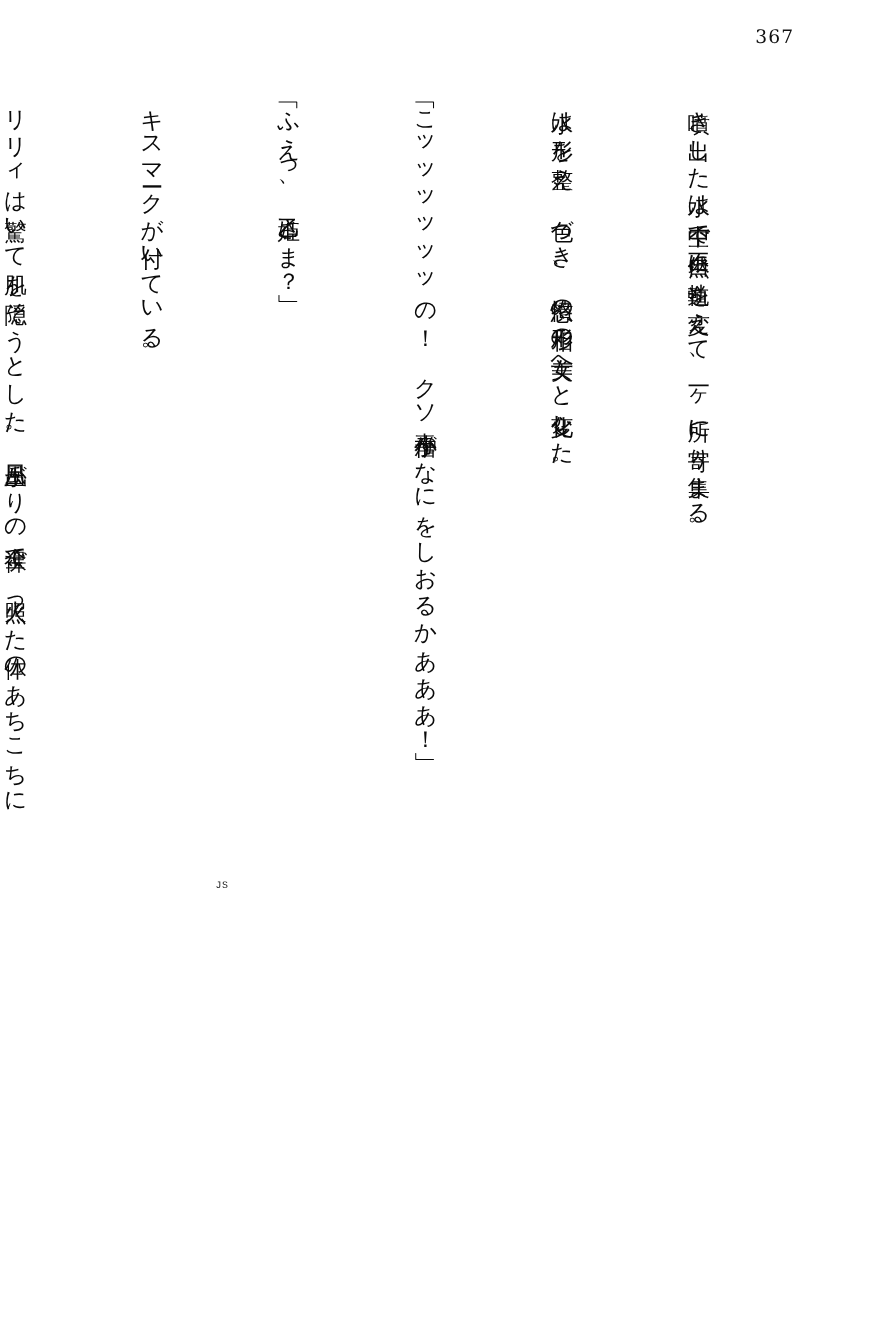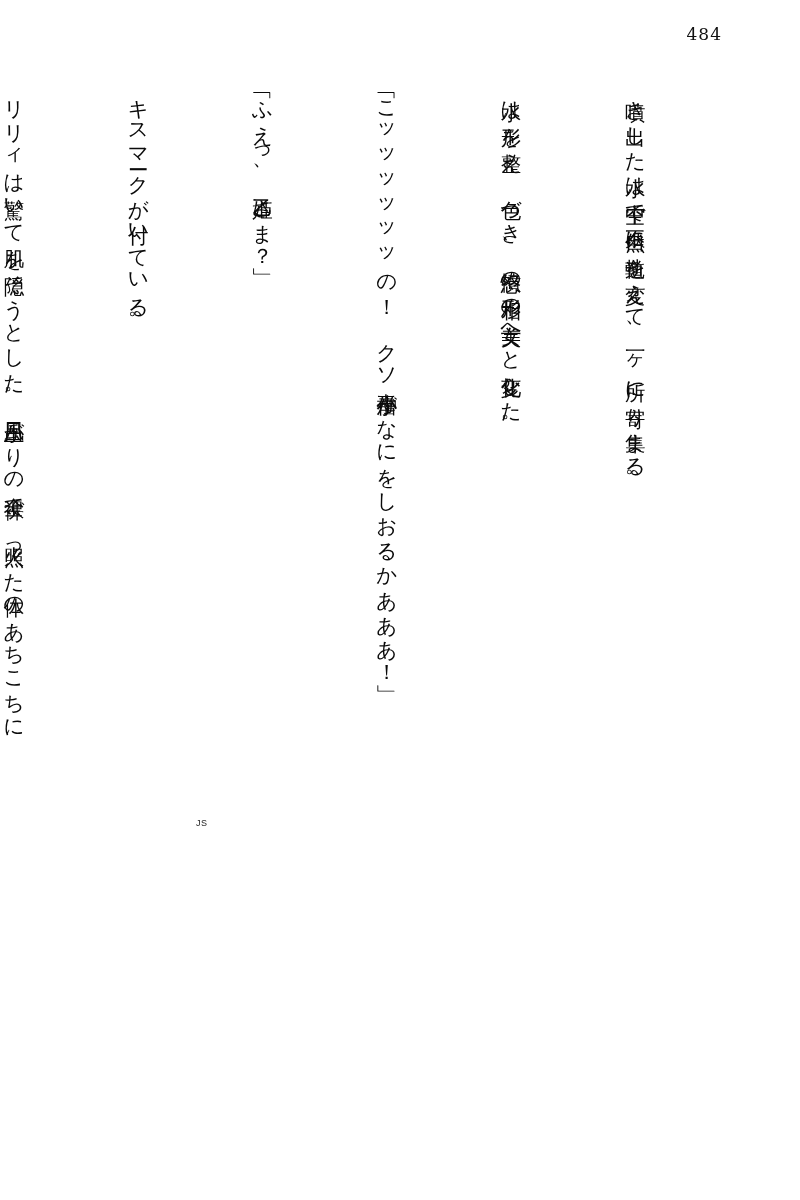--- a/index.html
+++ b/index.html
@@ -41,34 +41,34 @@
     white-space: pre-wrap;
   }
   .body-text p {
     margin: 0;
     padding: 0;
     text-indent: 0;
   }
   .ruby-host {
     position: absolute;
     left: 196px;
-    top: 818px;
+    top: 800px;
     font-size: 9px;
     letter-spacing: 0.5px;
     writing-mode: horizontal-tb;
     color: #222;
-    font-family: Liberation Sans, sans-serif;
+    font-family: Liberation Mono, monospace;
   }
 </style>
 </head>
 <body>
 
 <div class="page">
 
-  <div class="page-number">484</div>
+  <div class="page-number">367</div>
 
   <div class="body-text">
     <p>噴き出した水は空中で不自然に軌道を変えて、一ヶ所に寄り集まる。</p>
     <p>水は形を整え、色づき、憤怒の形相の美女へと変化した。</p>
     <p>「こッッッッッッの！　クソ毒小僧がなにをしおるかあああ！」</p>
     <p>「ふえっ、乙姫さま？」</p>
     <p>キスマークが付いている。</p>
     <p>リリィは驚いて肌を隠そうとした。風呂上がりの全裸で、火照った体のあちこちに</p>
     
     

